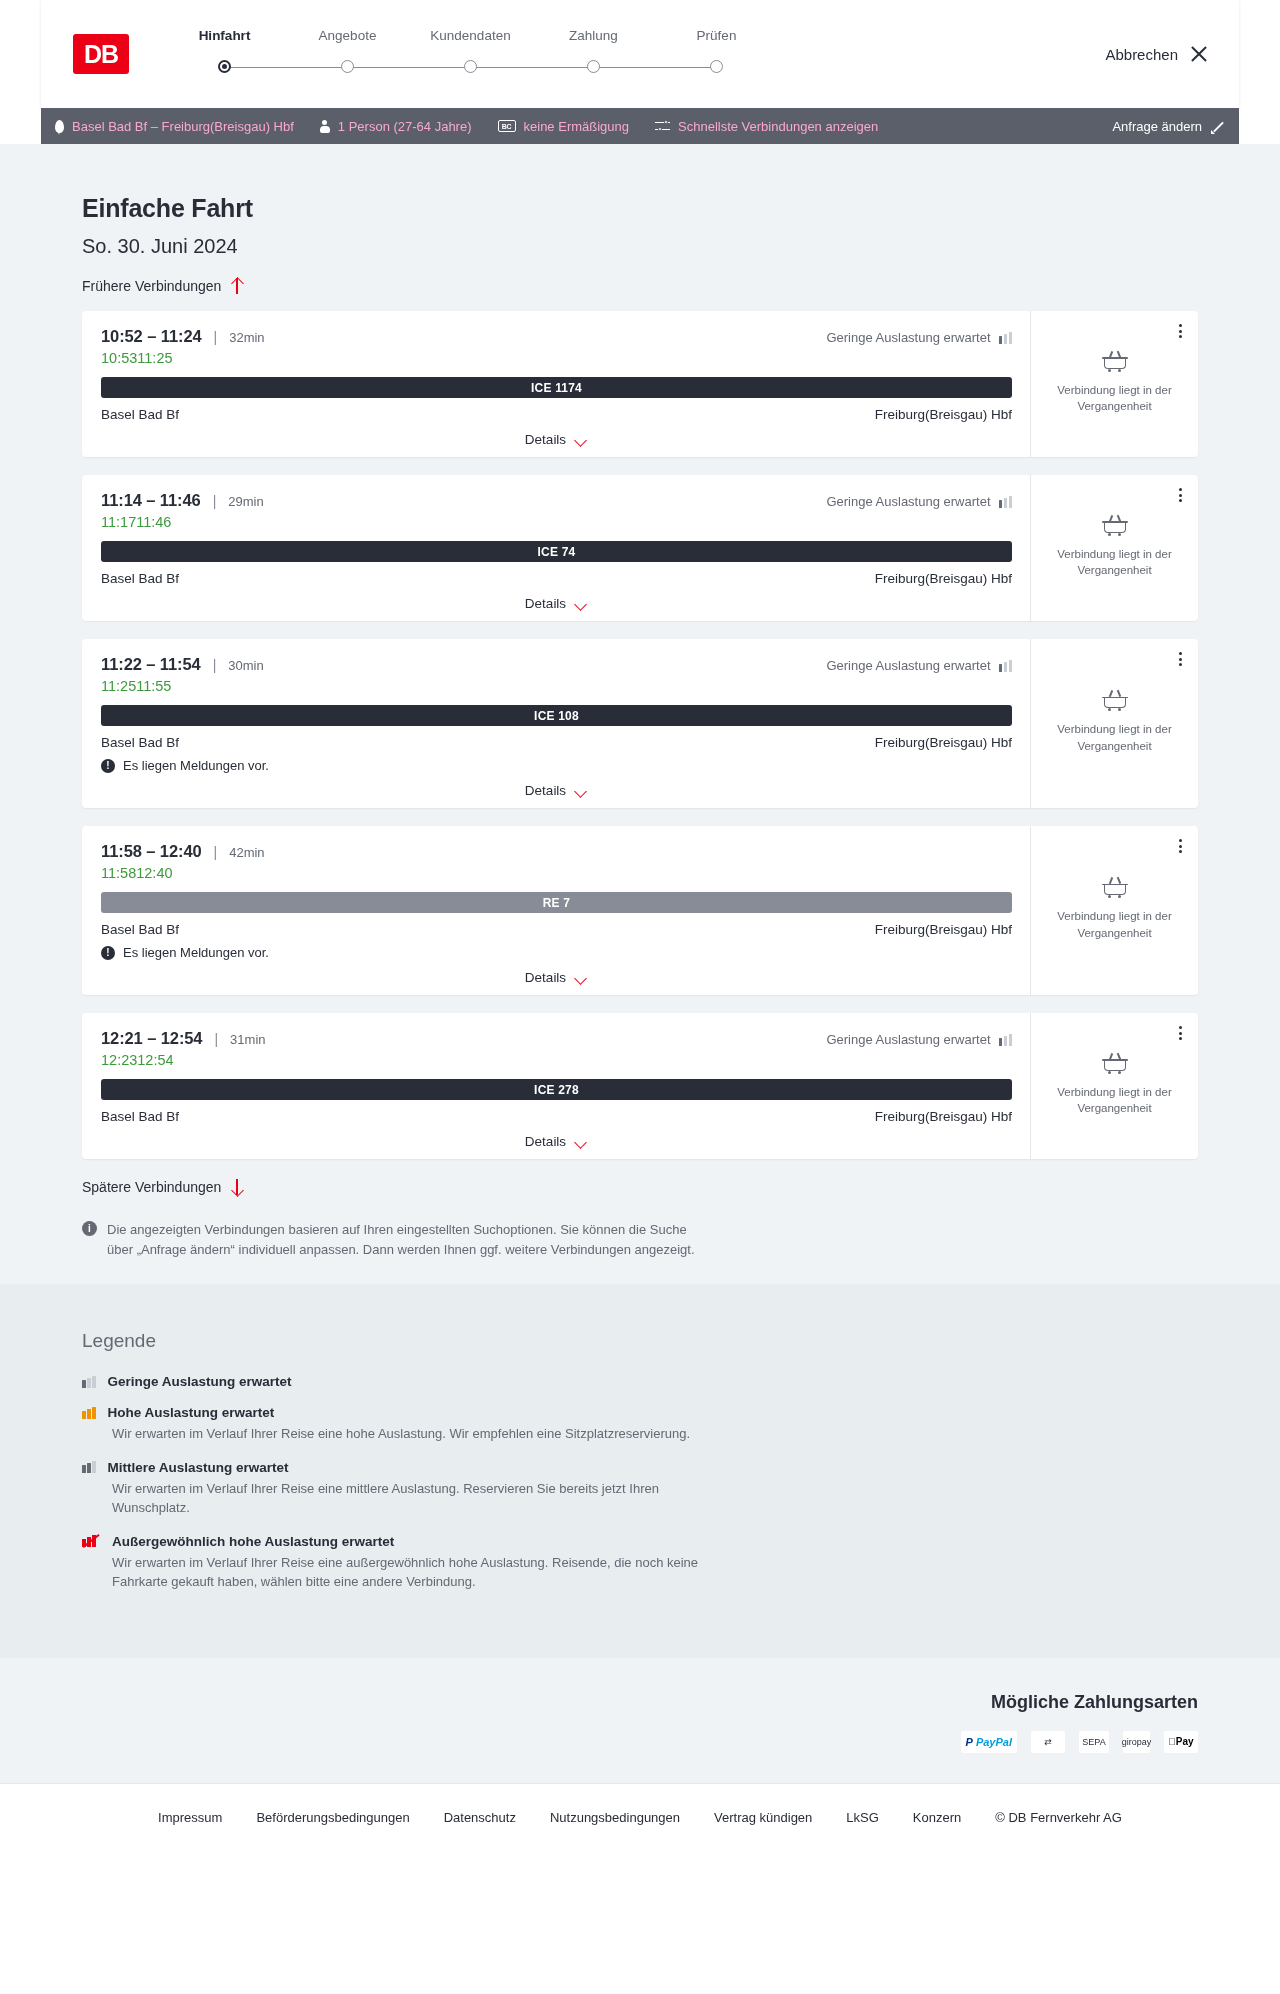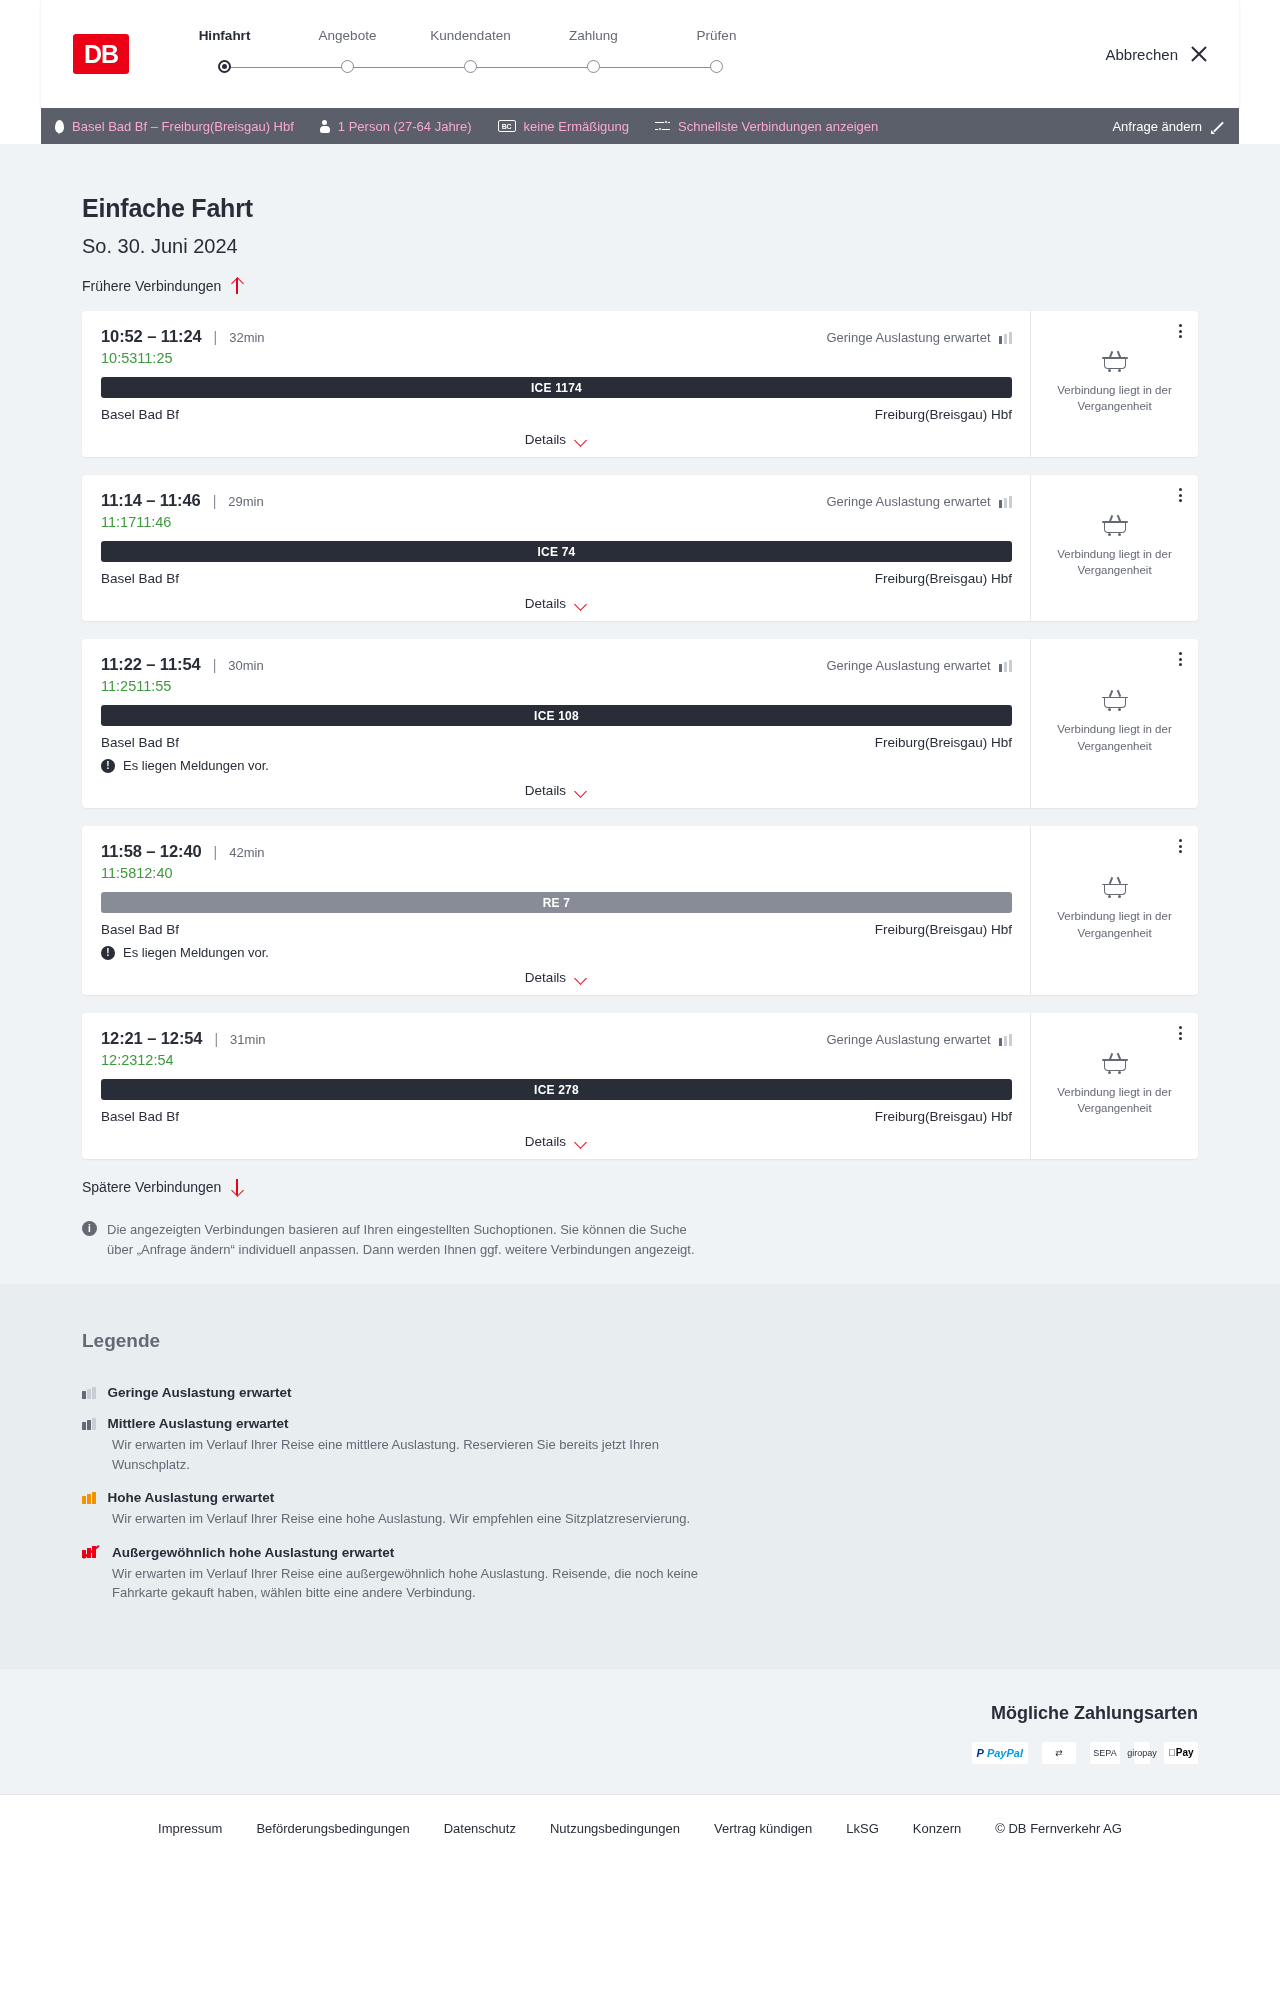--- a/index.html
+++ b/index.html
@@ -176,21 +176,21 @@
 
   .info-note {
     margin-top:24px; display:flex; gap:10px; font-size:13px; color:#646973; line-height:1.55; max-width:620px;
   }
   .info-ico { width:15px;height:15px;border-radius:50%;background:#646973;color:#fff;font-size:10px;
               font-weight:bold;display:flex;align-items:center;justify-content:center;flex:0 0 auto;margin-top:1px; }
 
   
   .legend-bg { background:#e8edf0; }
   .legend { width:1198px; margin:0 auto; padding:46px 41px 50px; }
-  .legend h2 { font-size:19px; font-weight:bold; color:#646973; margin-bottom:33px; }
+  .legend h2 { font-size:19px; font-weight:normal; color:#646973; margin-bottom:22px; }
   .leg-item { margin-bottom:16px; }
   .leg-head { display:flex; align-items:center; gap:12px; }
   .leg-head .lbl { font-size:13.5px; font-weight:bold; color:#282d37; }
   .leg-desc { font-size:13px; color:#646973; margin-left:30px; margin-top:4px; line-height:1.5; max-width:620px; }
   .vhigh-ico { display:flex;align-items:flex-end;gap:1.5px;height:12px;position:relative;width:18px; }
   .vhigh-ico i { width:3.5px;background:#ec0016;display:block; }
   .vhigh-ico .slash { position:absolute;left:-1px;top:5px;width:20px;height:1.6px;background:#ec0016;transform:rotate(-38deg); }
 
   
   .pay-bg { background:#f0f3f5; }
@@ -198,21 +198,21 @@
   .pay h3 { text-align:right; font-size:18px; font-weight:bold; color:#282d37; margin-bottom:18px; }
   .pay-icons { display:flex; justify-content:flex-end; align-items:center; gap:14px; }
   .pay-ico {
     height:22px; display:flex; align-items:center; justify-content:center;
     border-radius:2px; font-size:9px; padding:0 5px; background:#fff;
   }
   .pi-paypal { color:#003087; font-weight:bold; font-style:italic; font-size:11px; gap:3px; display:flex; }
   .pi-paypal .p2 { color:#009cde; }
   .pi-giro { background:#fff; flex-direction:column; gap:1px; width:34px; }
   .pi-sepa { background:#fff; width:30px; }
-  .pi-giropay { background:#fff; width:16px; flex-direction:column; }
+  .pi-giropay { background:#fff; width:27px; flex-direction:column; }
   .pi-apple { background:#fff; width:34px; color:#000; font-weight:600; font-size:10px; }
 
   .footer-bg { background:#fff; border-top:1px solid #e5e7ea; }
   .footer { width:1198px; margin:0 auto; padding:26px 41px 30px; display:flex;
             justify-content:center; gap:34px; flex-wrap:wrap; }
   .footer a, .footer span { font-size:13px; color:#282d37; text-decoration:none; cursor:pointer; }
   .footer span.copy { cursor:default; }
 </style>
 </head>
 <body>
@@ -604,39 +604,39 @@
               <span class="occ-bars occ-low">
                 <i class="b1"></i>
                 <i class="b2"></i>
                 <i class="b3"></i>
               </span>
               <span class="lbl">Geringe Auslastung erwartet</span>
             </div>
           </div>
           <div class="leg-item">
             <div class="leg-head">
+              <span class="occ-bars occ-high">
+                <i class="b1"></i>
+                <i class="b2"></i>
+                <i class="b3"></i>
+              </span>
+              <span class="lbl">Hohe Auslastung erwartet</span>
+            </div>
+            <div class="leg-desc">Wir erwarten im Verlauf Ihrer Reise eine hohe Auslastung. Wir empfehlen eine Sitzplatzreservierung.</div>
+          </div>
+          <div class="leg-item">
+            <div class="leg-head">
               <span class="occ-bars occ-mid">
                 <i class="b1"></i>
                 <i class="b2"></i>
                 <i class="b3"></i>
               </span>
               <span class="lbl">Mittlere Auslastung erwartet</span>
             </div>
             <div class="leg-desc">Wir erwarten im Verlauf Ihrer Reise eine mittlere Auslastung. Reservieren Sie bereits jetzt Ihren Wunschplatz.</div>
-          </div>
-          <div class="leg-item">
-            <div class="leg-head">
-              <span class="occ-bars occ-high">
-                <i class="b1"></i>
-                <i class="b2"></i>
-                <i class="b3"></i>
-              </span>
-              <span class="lbl">Hohe Auslastung erwartet</span>
-            </div>
-            <div class="leg-desc">Wir erwarten im Verlauf Ihrer Reise eine hohe Auslastung. Wir empfehlen eine Sitzplatzreservierung.</div>
           </div>
           <div class="leg-item">
             <div class="leg-head">
               <span class="vhigh-ico">
                 <i class="b1" style="height:8px"></i>
                 <i class="b2" style="height:10px"></i>
                 <i class="b3" style="height:12px"></i>
                 <span class="slash"></span>
               </span>
               <span class="lbl">Außergewöhnlich hohe Auslastung erwartet</span>

